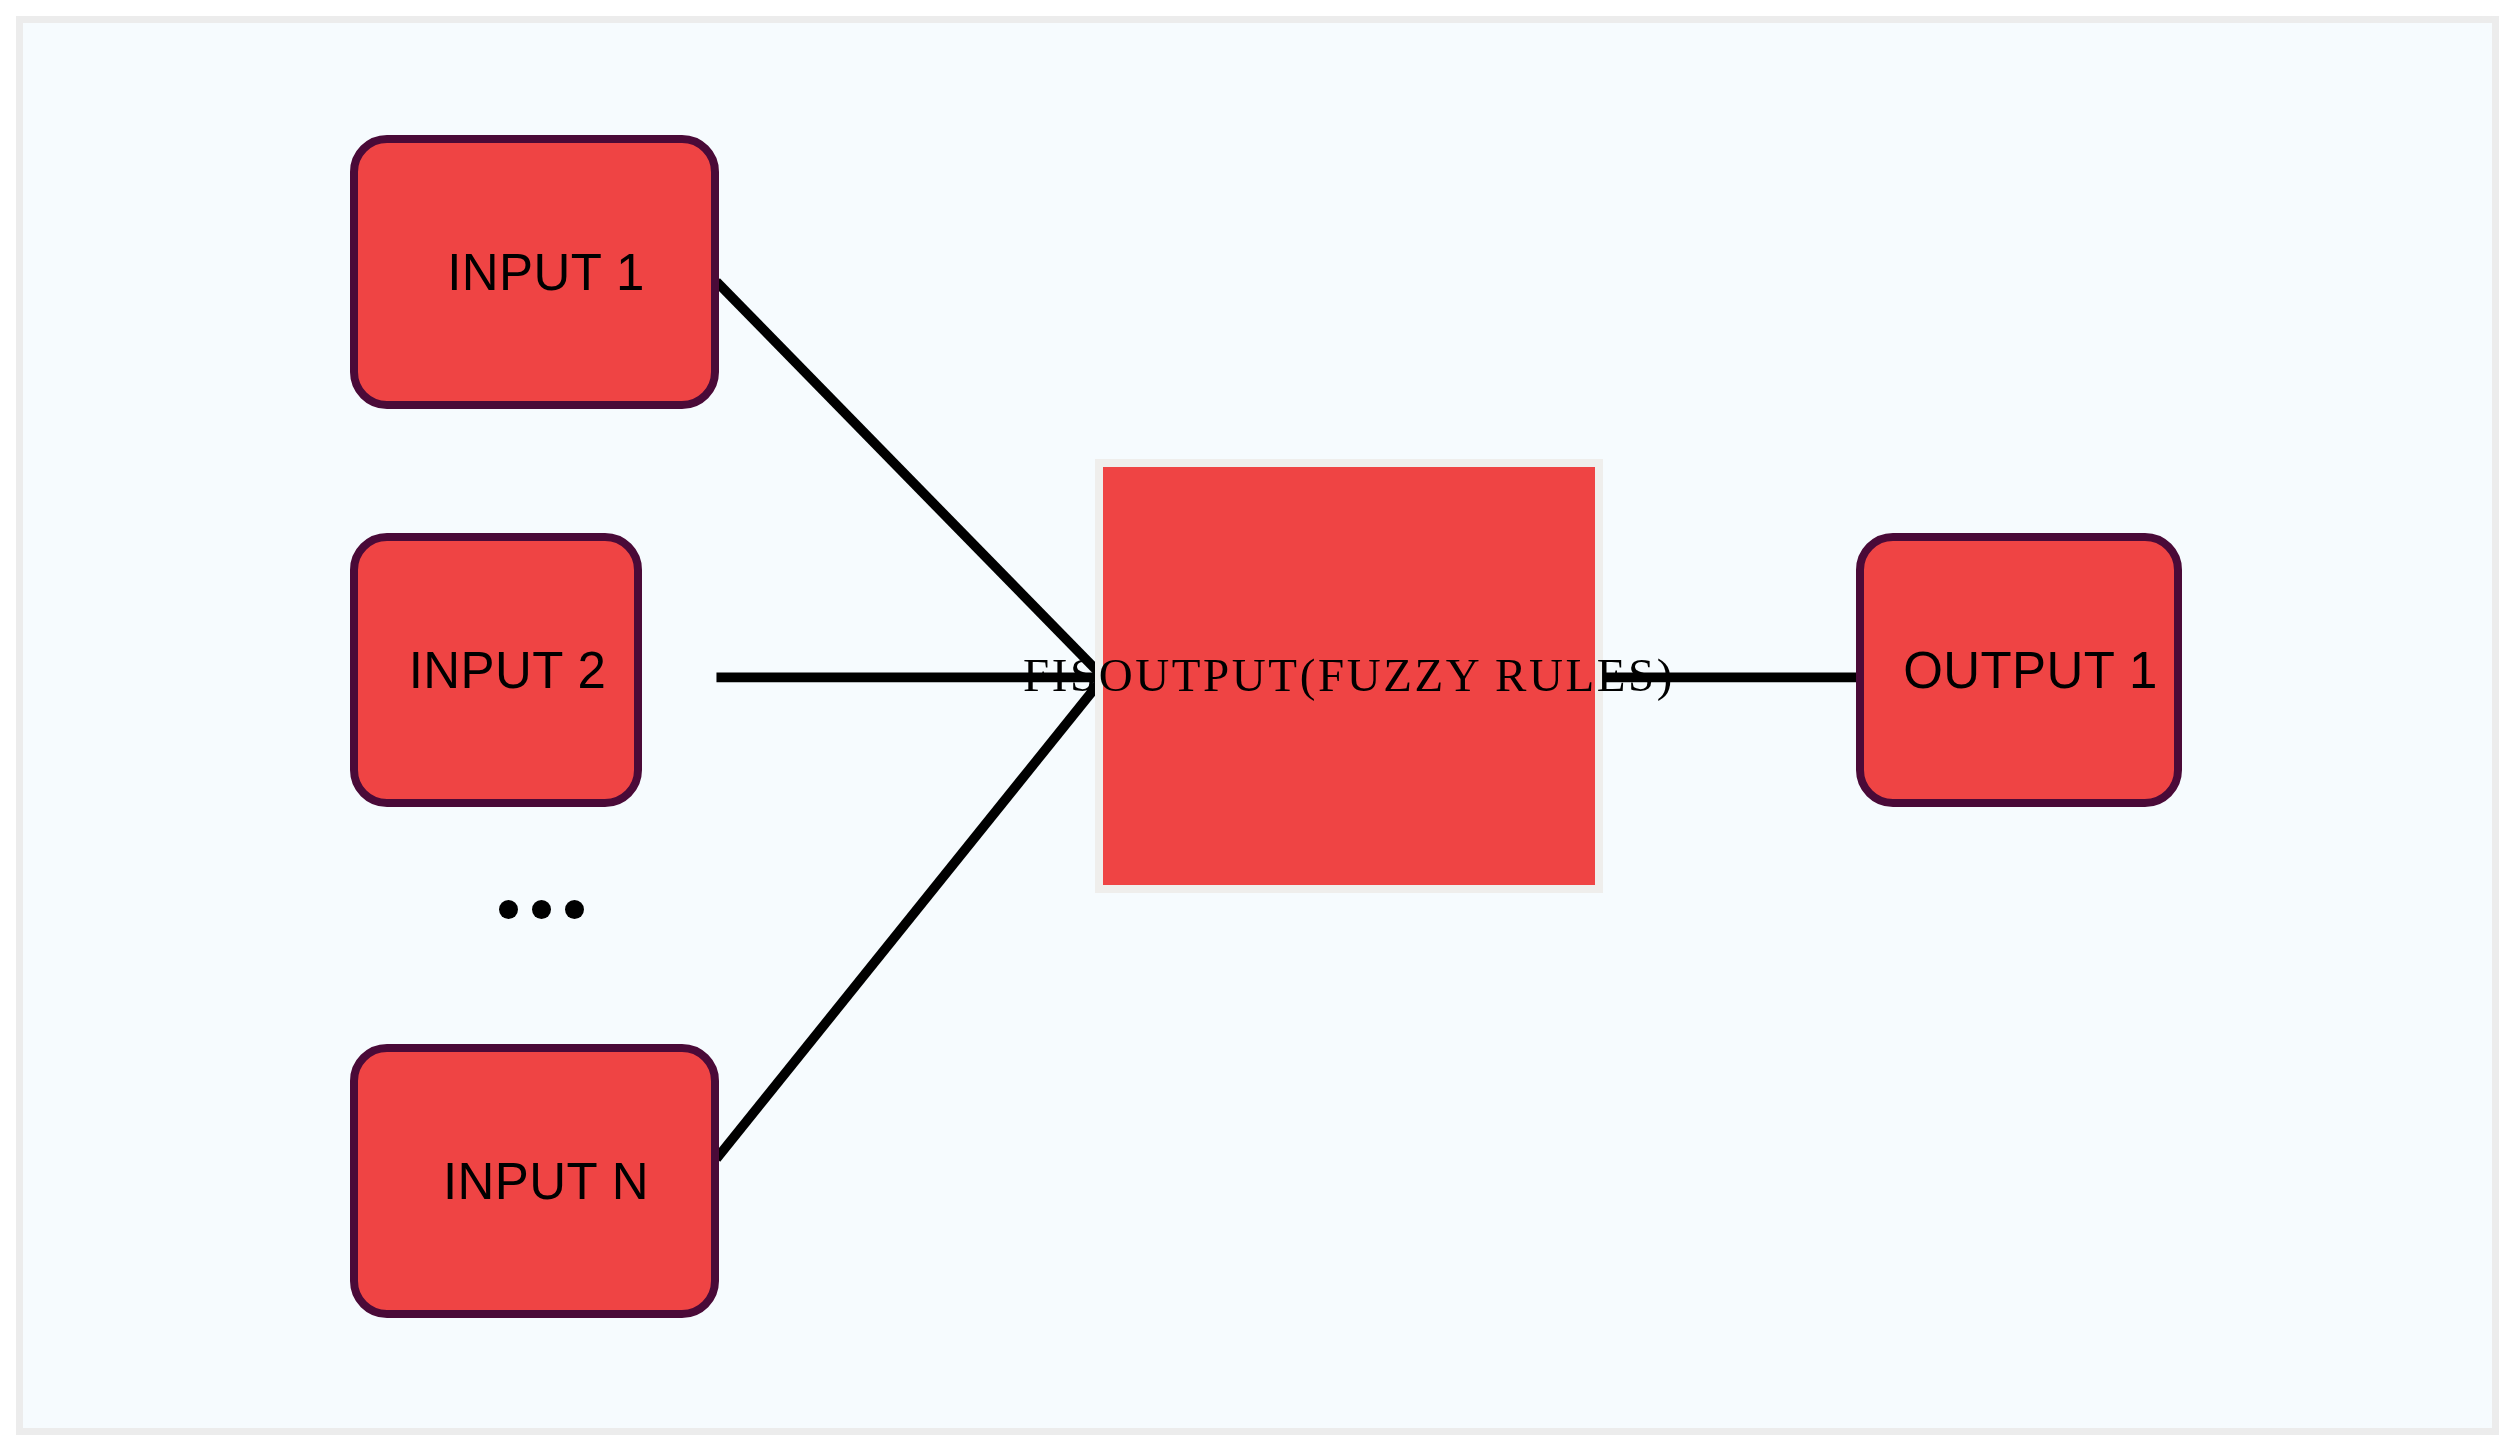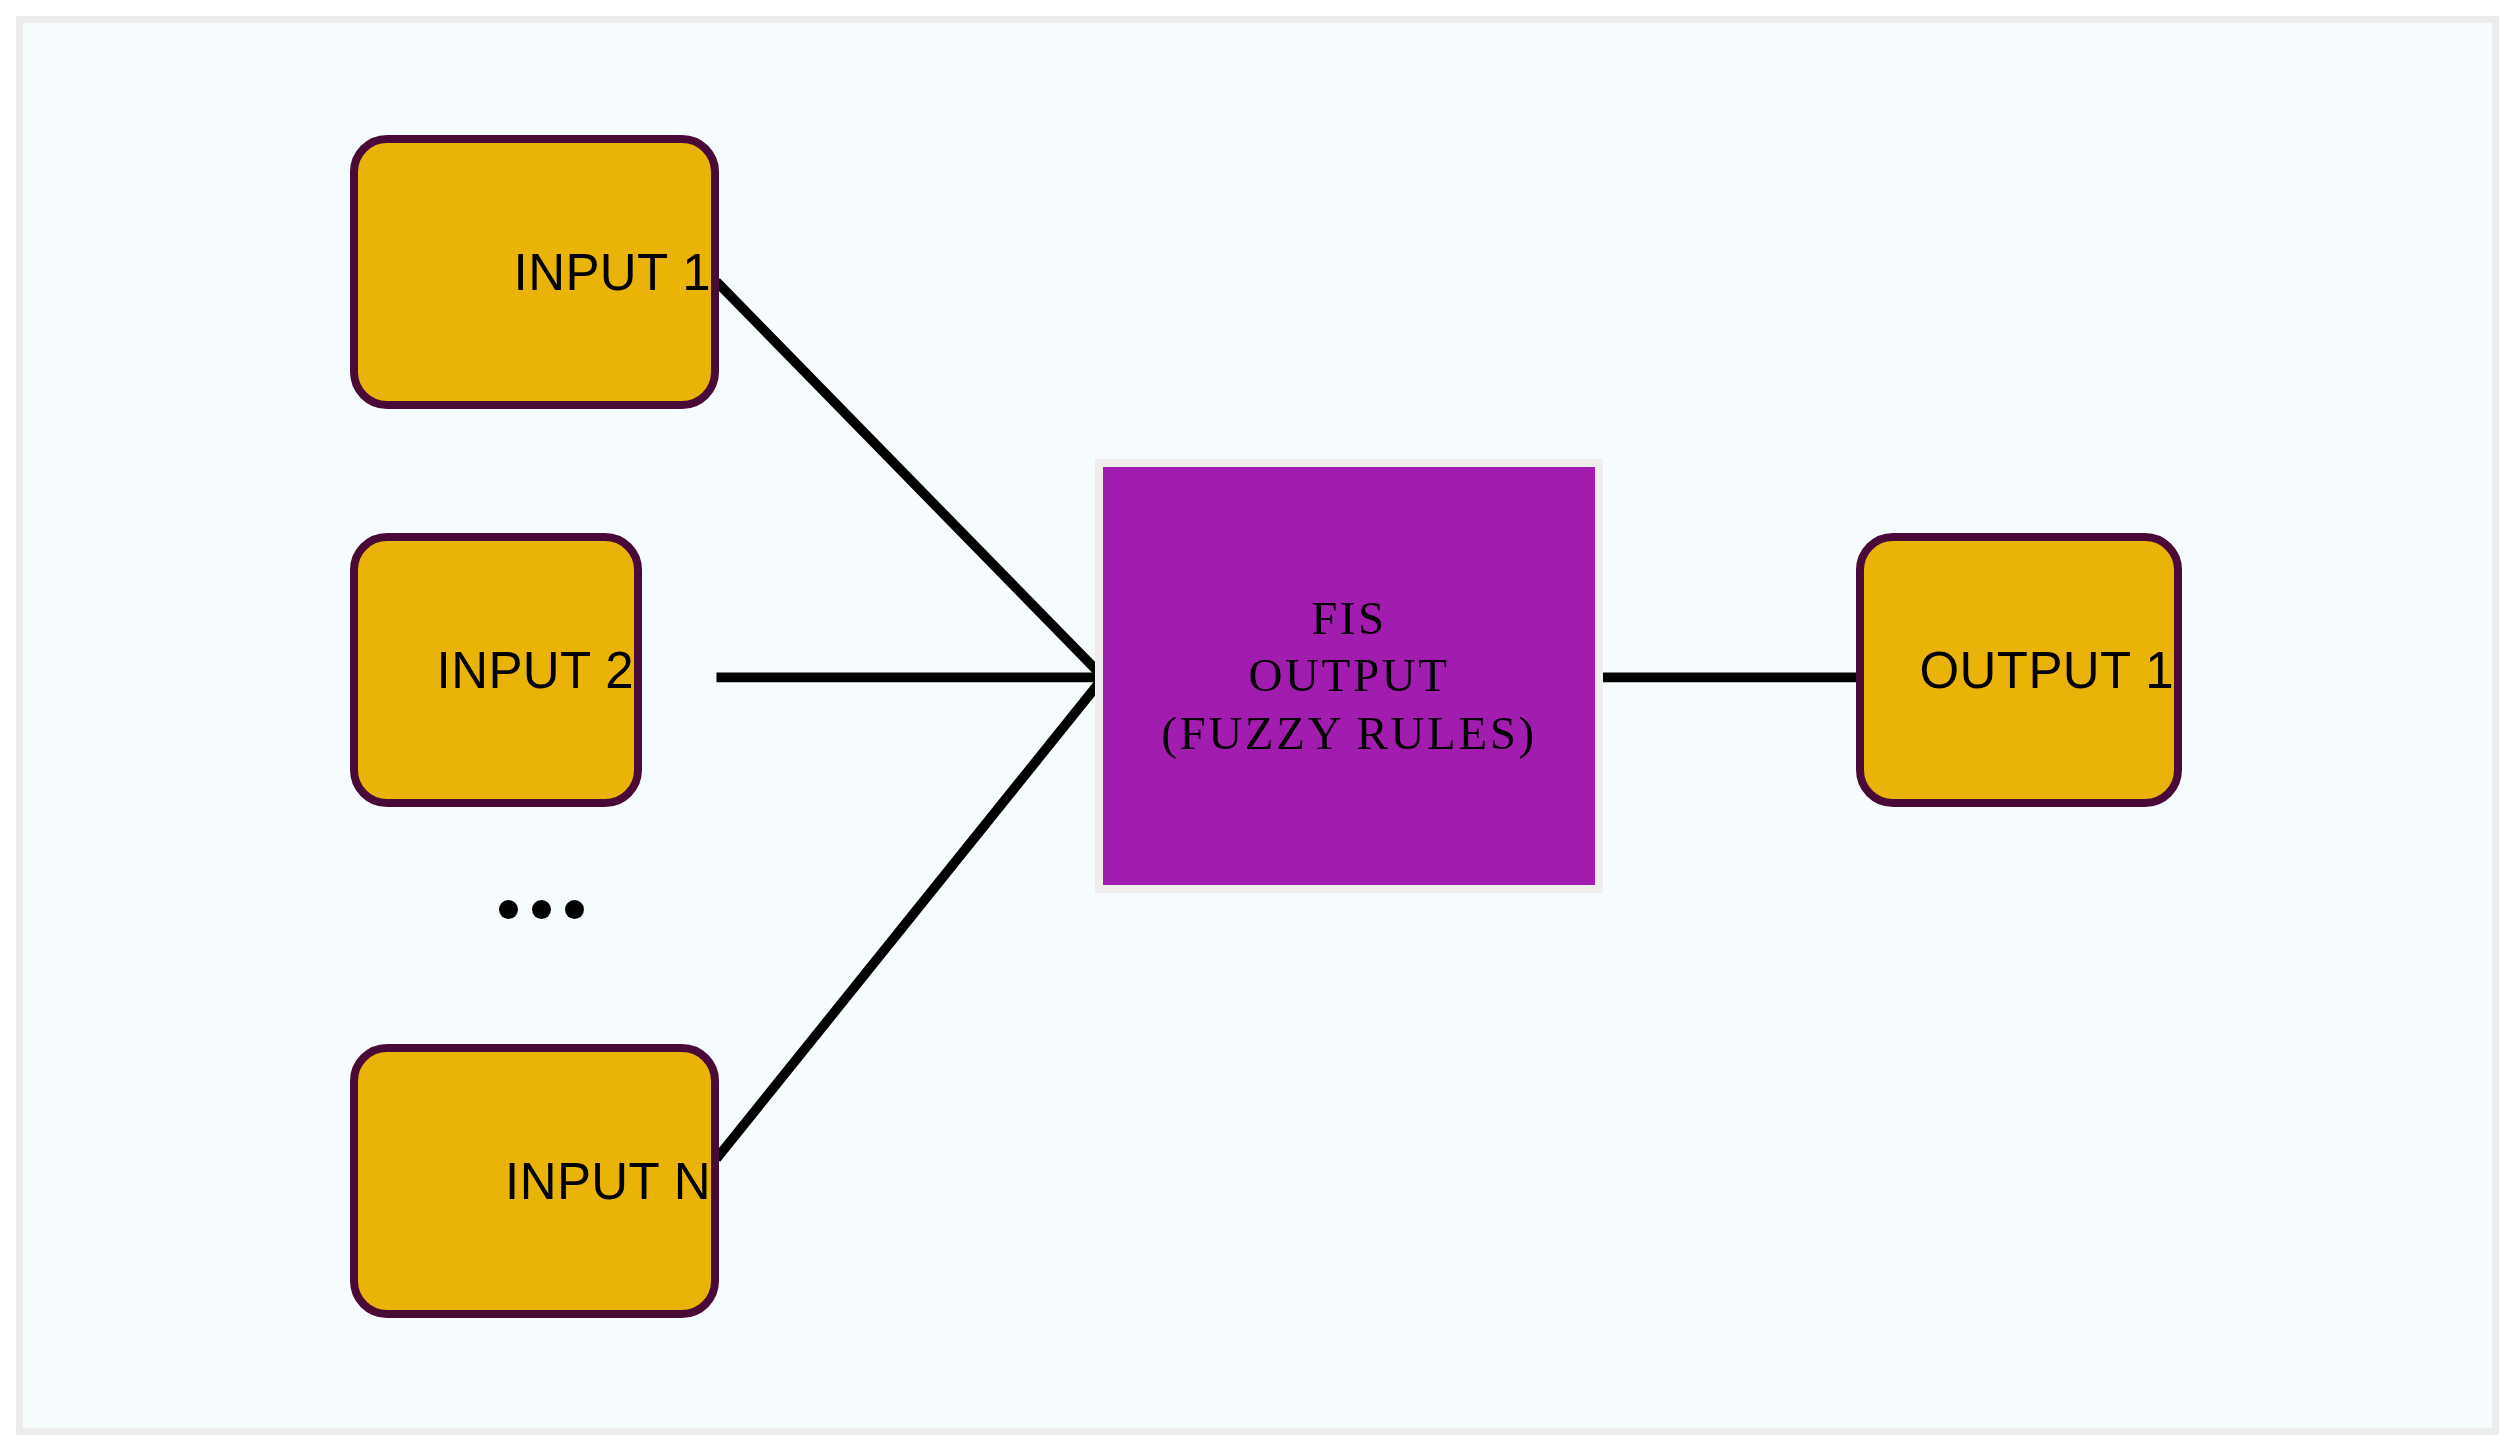--- a/index.html
+++ b/index.html
@@ -31,48 +31,48 @@
     position: absolute;
     left: 0;
     top: 0;
     width: 2512px;
     height: 1450px;
     pointer-events: none;
   }
   .node-box {
     position: absolute;
     box-sizing: border-box;
-    background: #eab308;
+    background: #ef4444;
     border: 8.7px solid #4a0a38;
     border-radius: 37px;
     display: flex;
     align-items: center;
-    justify-content: flex-end;
+    justify-content: center;
     padding-left: 23px;
   }
   .node-label {
     color: #000000;
     font-size: 51px;
     font-family: "Liberation Sans", sans-serif;
     letter-spacing: 0.4px;
     white-space: nowrap;
   }
   #fis-box {
     position: absolute;
     box-sizing: border-box;
     left: 1095px;
     top: 459px;
     width: 508px;
     height: 434px;
-    background: #a21caf;
+    background: #ef4444;
     border: 8.7px solid #efeeec;
     display: flex;
     align-items: center;
     justify-content: center;
-    flex-direction: column;
+    flex-direction: row;
   }
   .fis-line {
     color: #000000;
     font-family: "Liberation Serif", serif;
     font-size: 47px;
     line-height: 1.22;
     letter-spacing: 2.6px;
     white-space: nowrap;
     text-align: center;
   }

